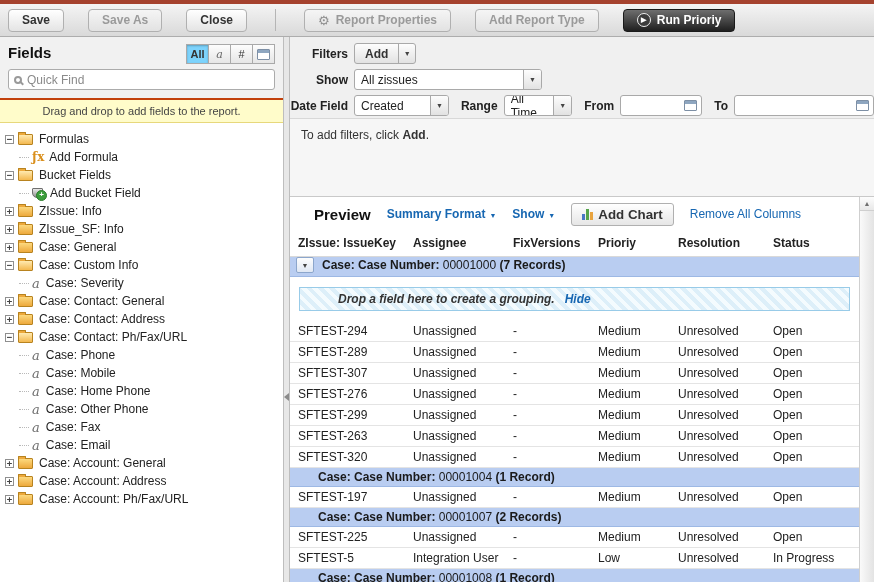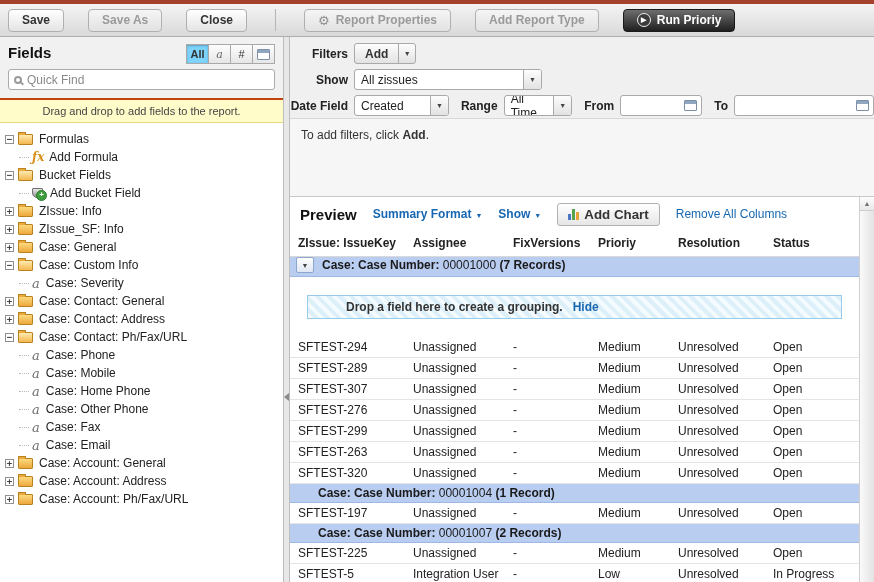--- a/index.html
+++ b/index.html
@@ -48,21 +48,21 @@
   .ti { display:flex; align-items:center; height:18px; font-size:12px; color:#222; cursor:pointer; }
   .ti .exp { width:9px; height:9px; border:1px solid #8f8f8f; background:#fff; margin-right:4px; flex:none;
     font:bold 9px/7px "DejaVu Sans Mono", monospace; text-align:center; color:#444; }
   .ti.child { padding-left:14px; }
   .stub { width:10px; border-bottom:1px dotted #b9b9b9; margin-right:3px; flex:none; }
   .fold { position:relative; width:15px; height:11px; margin-right:6px; flex:none;
     background:linear-gradient(#fcd97f,#eda93c); border:1px solid #b8831f; border-radius:1px; }
   .fold::before { content:""; position:absolute; top:-3px; left:-1px; width:6px; height:2px;
     background:#eda93c; border:1px solid #b8831f; border-bottom:none; border-radius:1px 1px 0 0; }
   .fold.open { background:linear-gradient(#ffeab0,#f3b84f); }
-  .fxicon { font-family:"DejaVu Serif", serif; font-style:italic; font-weight:bold; color:#d98f1c;
+  .fxicon { font-family:"DejaVu Serif", serif; font-weight:bold; color:#d98f1c;
     font-size:12px; margin-right:5px; flex:none; }
   .bucket { position:relative; width:11px; height:10px; margin-right:7px; flex:none;
     background:linear-gradient(#e9e9e9,#8f8f8f); border:1px solid #6f6f6f; border-radius:1px 1px 5px 5px; }
   .bucket::after { content:"+"; position:absolute; right:-5px; bottom:-4px; width:9px; height:9px;
     background:#3c9e3c; border:1px solid #2c7d2c; border-radius:50%; color:#fff;
     font:bold 8px/8px "Liberation Sans", sans-serif; text-align:center; }
   .afield { font-family:"DejaVu Serif", serif; font-style:italic; color:#6f6f6f; font-size:13px;
     margin-right:6px; flex:none; }
 
   
@@ -94,21 +94,21 @@
   .hint-area { position:absolute; left:0; right:0; top:81px; bottom:0; background:#f6f6f6;
     border-top:1px solid #d8d8d8; padding:9px 0 0 11px; color:#333; }
 
   
   .preview-panel { position:absolute; top:197px; left:290px; right:0; bottom:0; background:#fff; }
   .pv-scroll { position:absolute; top:0; right:0; bottom:0; width:15px;
     background:linear-gradient(to right,#fafafa,#e3e3e3); border-left:1px solid #cfcfcf; }
   .pv-scroll .up { height:14px; border-bottom:1px solid #cfcfcf; display:flex; align-items:center;
     justify-content:center; font-size:7px; color:#6f6f6f; background:linear-gradient(#fdfdfd,#e8e8e8); cursor:pointer; }
   .pv-content { position:absolute; top:0; left:0; right:15px; bottom:0; overflow:hidden; }
-  .pv-head { height:34px; display:flex; align-items:center; padding:0 10px; gap:16px; }
+  .pv-head { height:34px; display:flex; align-items:center; padding:0 24px; gap:16px; }
   .pv-title { font-size:15px; font-weight:bold; color:#111; }
   .bluelink { color:#1767b2; text-decoration:none; cursor:pointer; }
   .bluelink.bold { font-weight:bold; }
   .ddsmall { font-size:7px; color:#1767b2; margin-left:4px; }
   .chartbtn { display:inline-flex; align-items:center; gap:5px; height:23px; padding:0 10px;
     background:linear-gradient(#ffffff,#e6e6e6); border:1px solid #b0b0b0; border-radius:3px;
     font-weight:bold; color:#333; cursor:pointer; }
   .chartico { display:inline-flex; align-items:flex-end; gap:1px; height:11px; }
   .chartico i { display:block; width:3px; }
   .chartico .b1 { height:6px; background:#4a77c4; }
@@ -121,21 +121,21 @@
   table.pv td { font-size:12px; color:#222; padding:3px 8px; border-bottom:1px solid #e4e4e4;
     white-space:nowrap; overflow:hidden; height:19px; }
   tr.grouprow td { background:#b9cdf1; border-bottom:1px solid #9db8e4; padding:2px 8px 2px 28px;
     font-weight:bold; color:#1a1a1a; }
   tr.grouprow.first td { padding:0 8px 3px 6px; }
   .ghead { display:flex; align-items:center; gap:8px; }
   .gbtn { width:18px; height:16px; border:1px solid #8ca6cc; border-radius:2px;
     background:linear-gradient(#fdfdfd,#dfe7f4); font-size:7px; color:#444; display:inline-flex;
     align-items:center; justify-content:center; cursor:pointer; flex:none; }
   .gnum { font-weight:normal; }
-  tr.dropzone td { padding:16px; border-bottom:none; }
+  tr.dropzone td { padding:8px; border-bottom:none;font-style:italic; }
   .dz { margin:2px 1px 2px 1px; border:1px solid #98cbe8; padding:4px 8px 4px 38px;
     background:repeating-linear-gradient(45deg,#f4fbfe 0 4px,#ddeff9 4px 8px);
     display:flex; align-items:center; gap:10px; }
   .dz .dztext { font-weight:bold; color:#333; }
 </style>
 </head>
 <body>
 
 <div class="app">
   <div class="top-strip"></div>

